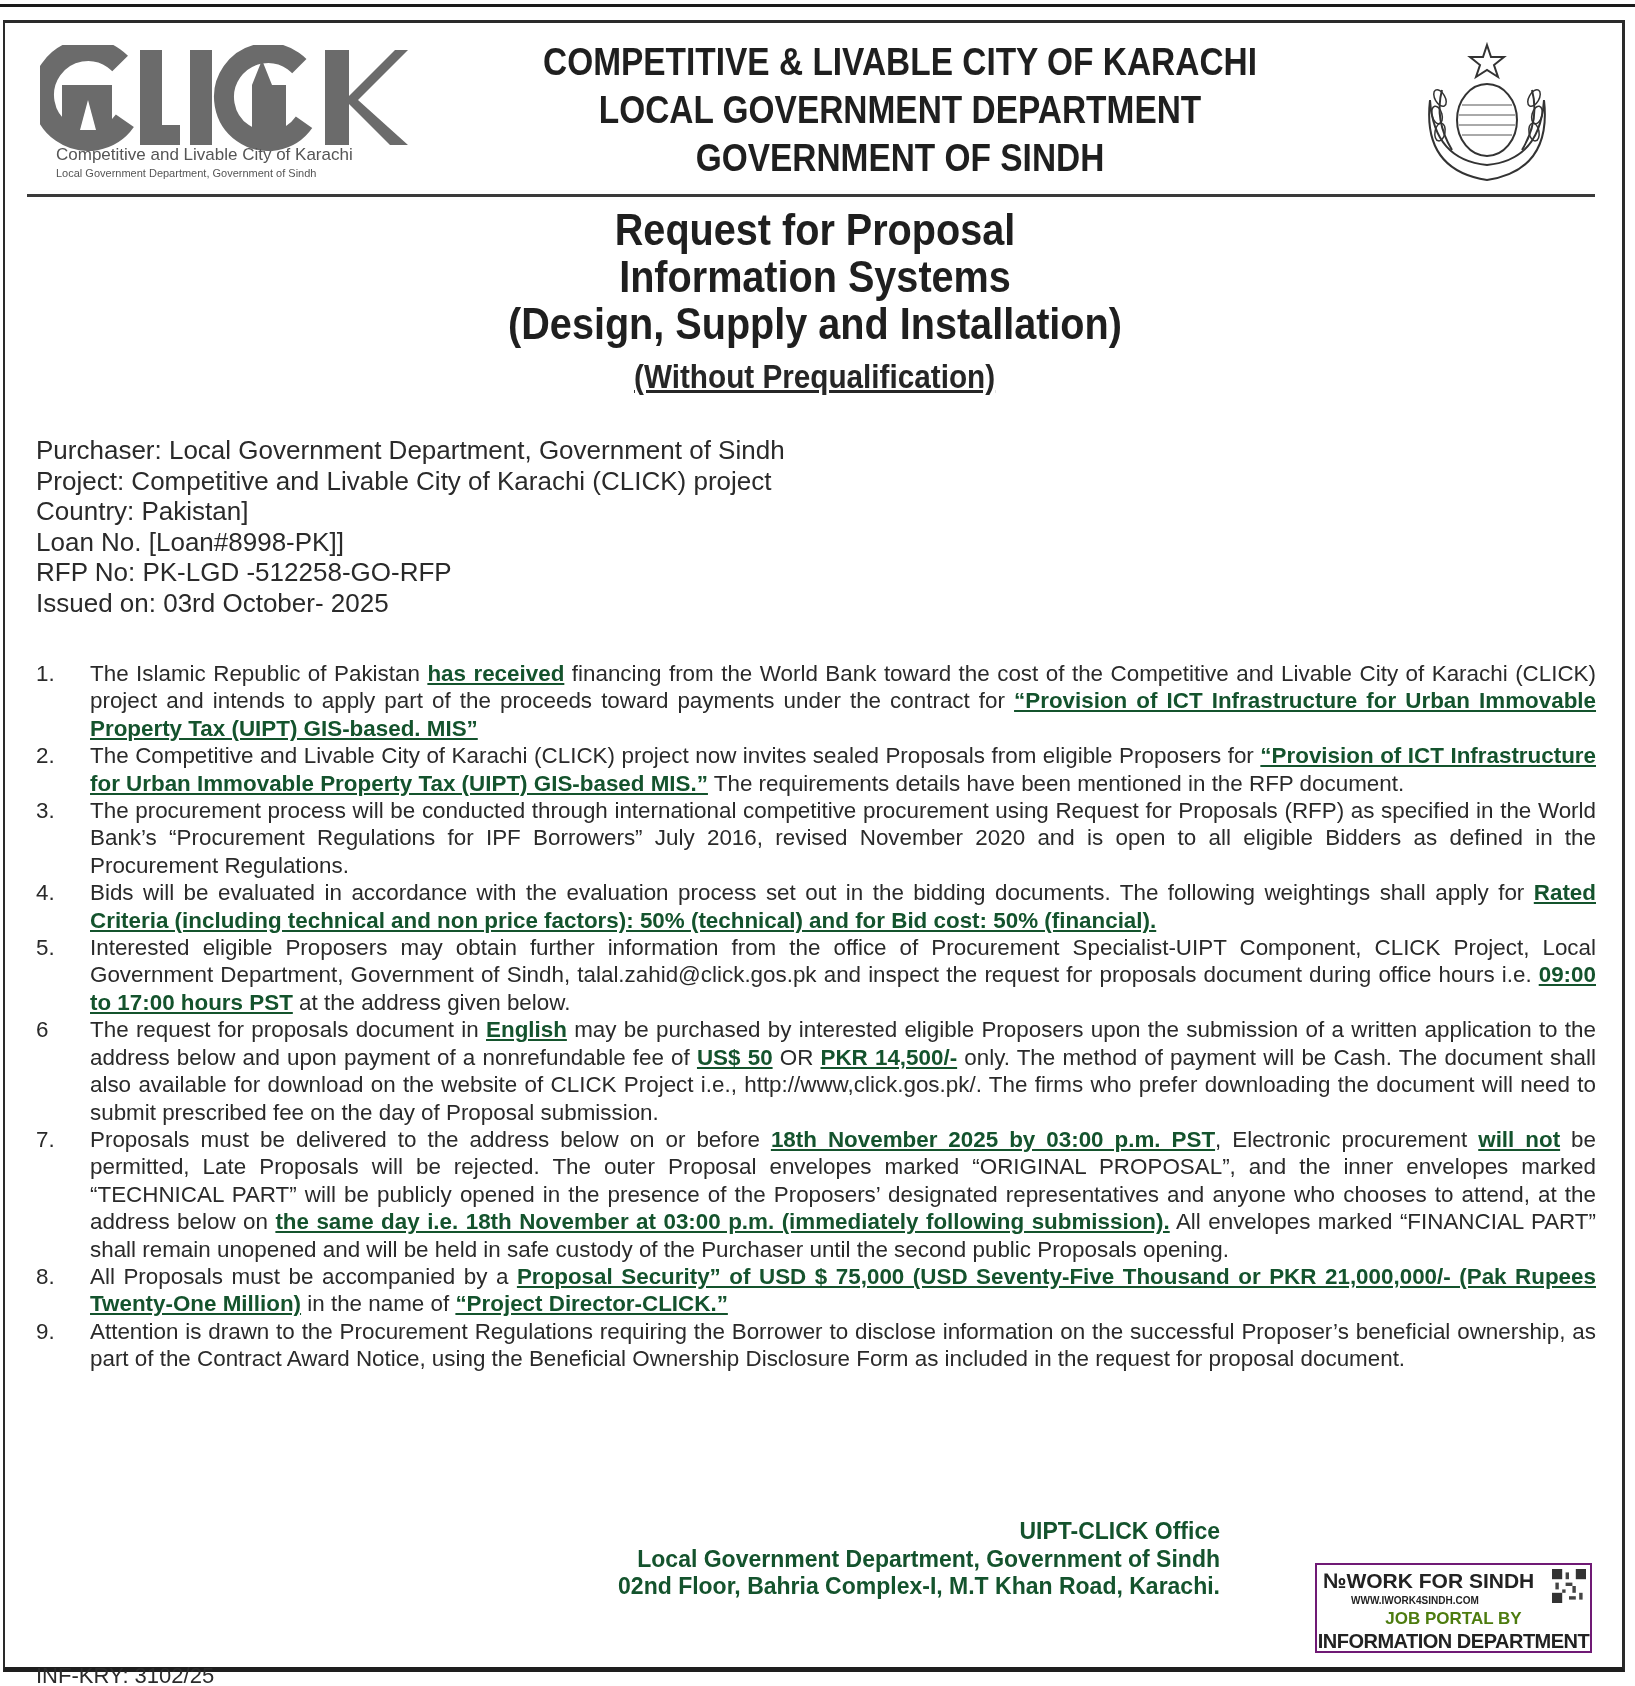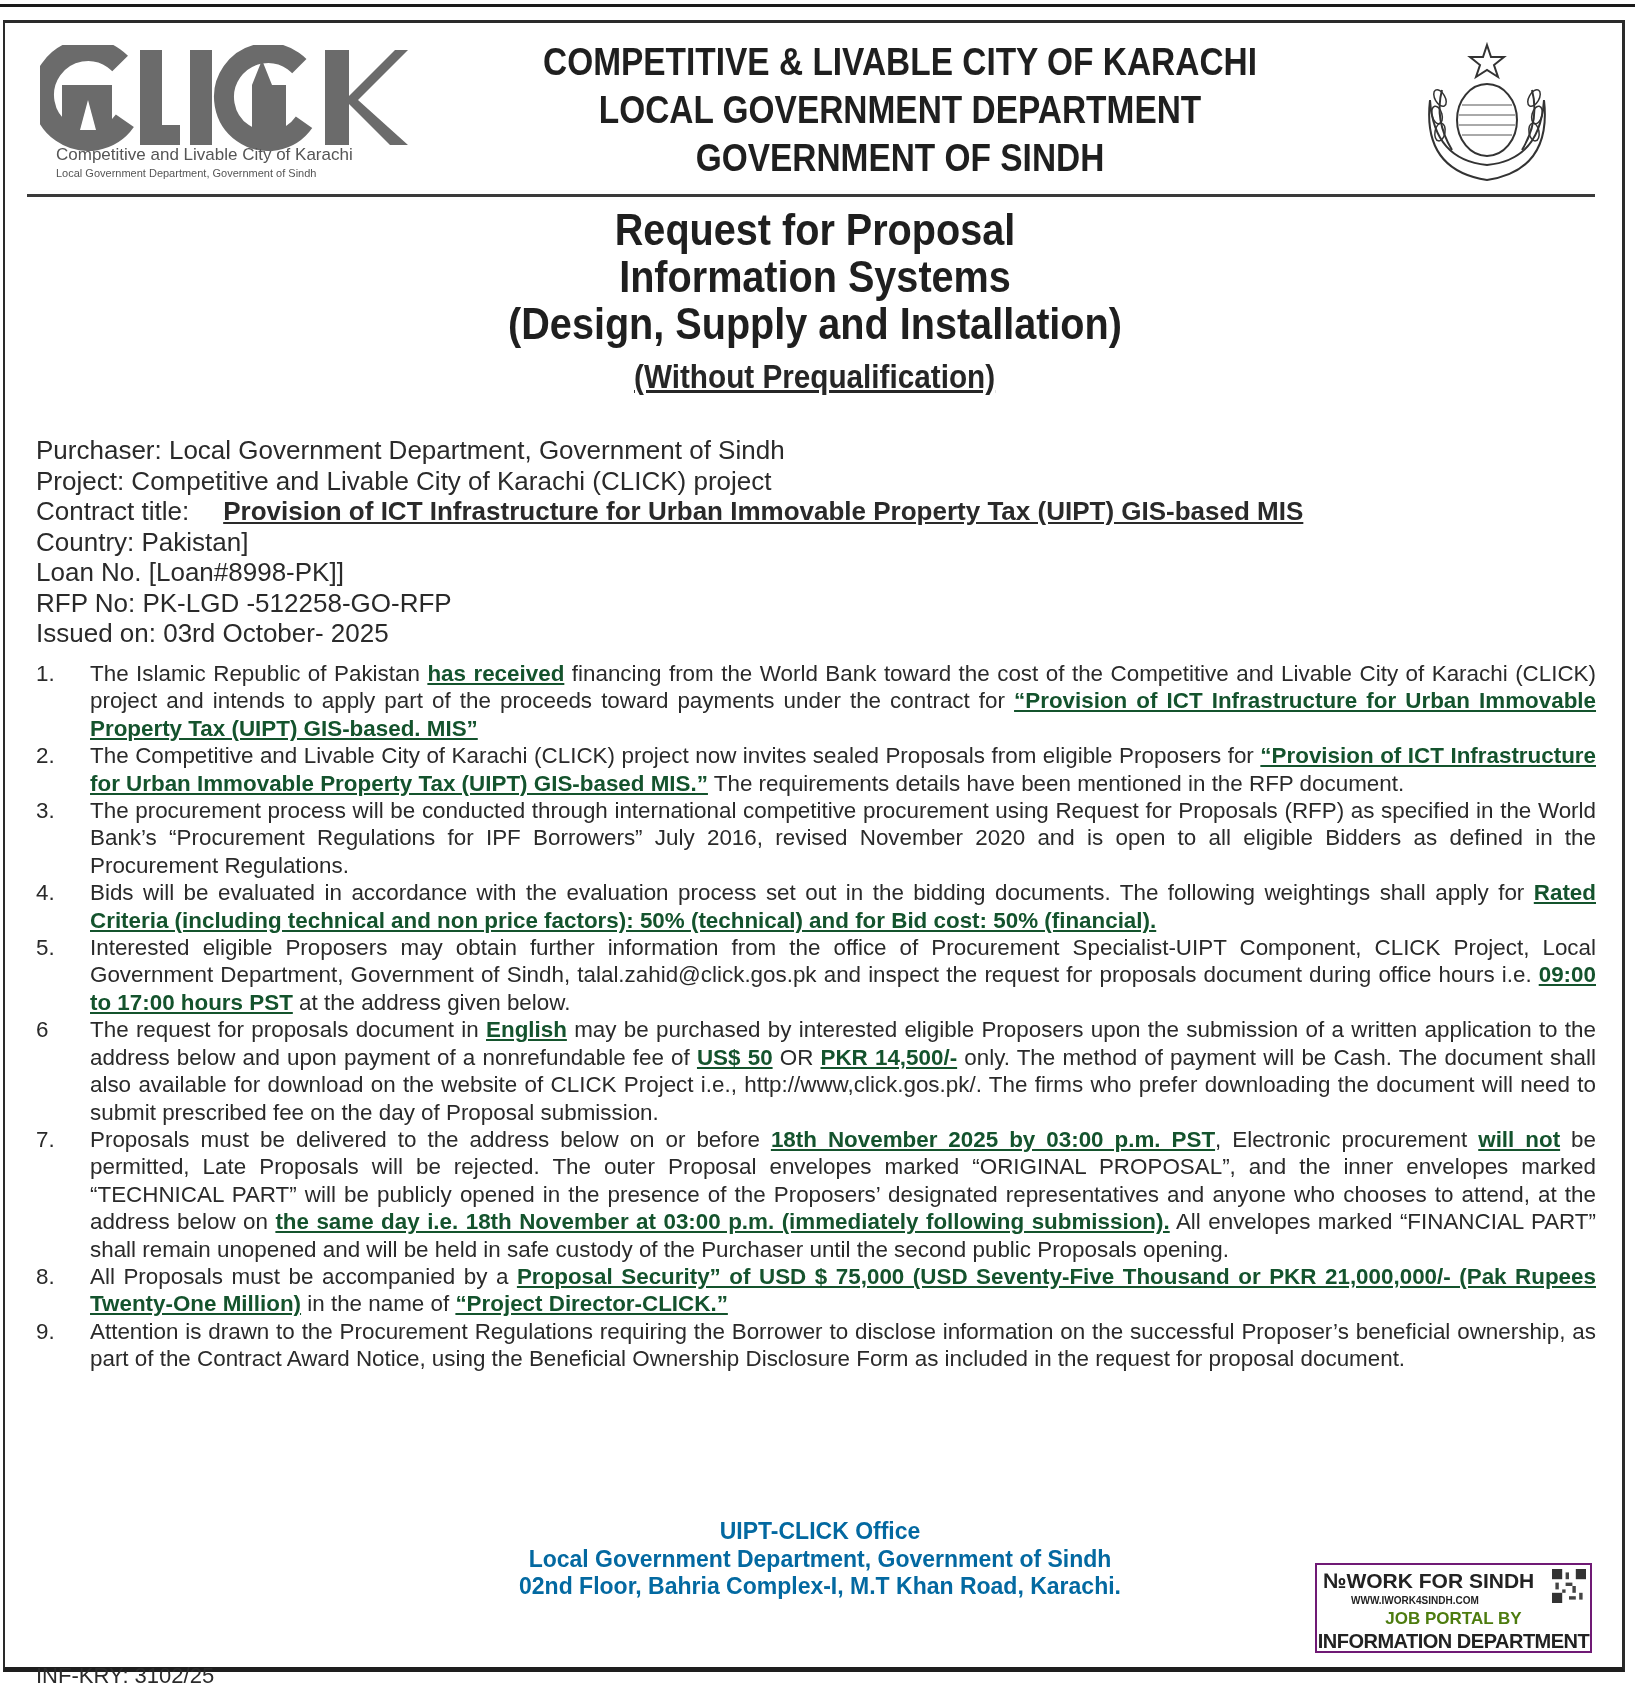--- a/index.html
+++ b/index.html
@@ -30,22 +30,22 @@
   .meta { position: absolute; left: 36px; top: 435px; font-size: 26px; line-height: 30.5px; color: #2a2a2a; }
   .meta-row { white-space: nowrap; }
   .meta-row .u { font-weight: bold; text-decoration: underline; margin-left: 34px; }
   
   .paras { position: absolute; left: 36px; top: 660px; width: 1560px; font-size: 22.4px; line-height: 27.4px; color: #2a2a2a; }
   .para { display: flex; }
   .para .num { width: 54px; flex: 0 0 54px; }
   .para .txt { flex: 1; text-align: justify; }
   .para b { color: #14532d; text-decoration: underline; }
   
-  .address { position: absolute; left: 420px; top: 1518px; width: 800px; text-align: center; font-weight: bold;
-    font-size: 23px; line-height: 27.6px; color: #0369a1; }
+  .address { position: absolute; left: 420px; top: 1518px; width: 800px; text-align: right; font-weight: bold;
+    font-size: 23px; line-height: 27.6px; color: #14532d; }
   .inf { position: absolute; left: 36px; top: 1627px; font-size: 22px; color: #2a2a2a; margin-top: 36px; }
   
   .iwork { position: absolute; left: 1315px; top: 1563px; width: 277px; height: 90px; border: 2px solid #701a75; box-sizing: border-box; text-align: center; }
   .iwork .t1 { position: absolute; left: 6px; top: 4px; font-weight: bold; font-size: 21px; color: #222; white-space: nowrap; }
   .iwork .t2 { position: absolute; left: 34px; top: 30px; font-weight: bold; font-size: 10px; color: #222; }
   .iwork .t3 { position: absolute; left: 0; width: 100%; top: 44px; font-weight: bold; font-size: 17px; color: #4d7c0f; }
   .iwork .t4 { position: absolute; left: 0; width: 100%; top: 65px; font-weight: bold; font-size: 20px; color: #222; letter-spacing: -0.5px; }
   .qr { position: absolute; right: 4px; top: 4px; width: 34px; height: 34px; }
 </style>
 </head>
@@ -110,21 +110,20 @@
 <div class="title-block">
   <div class="title-line">Request for Proposal</div>
   <div class="title-line">Information Systems</div>
   <div class="title-line">(Design, Supply and Installation)</div>
   <div class="title-sub"><span>(Without Prequalification)</span></div>
 </div>
 
 <div class="meta">
   <div class="meta-row">Purchaser: Local Government Department, Government of Sindh</div>
   <div class="meta-row">Project: Competitive and Livable City of Karachi (CLICK) project</div>
-  <div class="meta-row"><span>Contract title:</span><span class="u">Provision of ICT Infrastructure for Urban Immovable Property Tax (UIPT)  GIS-based MIS</span></div>
   <div class="meta-row">Country:  Pakistan]</div>
   <div class="meta-row">Loan No. [Loan#8998-PK]]</div>
   <div class="meta-row">RFP No: PK-LGD -512258-GO-RFP</div>
   <div class="meta-row">Issued on: 03rd October- 2025</div>
 </div>
 
 <div class="paras" id="paras">
     <div class="para">
       <div class="num">1.</div>
       <div class="txt"><span>The Islamic Republic of Pakistan </span><b>has received</b><span> financing from the World Bank toward the  cost of the Competitive and Livable City of Karachi (CLICK) project and intends to apply part of the proceeds toward payments under the contract for </span><b>“Provision of ICT Infrastructure for Urban Immovable Property Tax (UIPT) GIS-based. MIS”</b></div>

